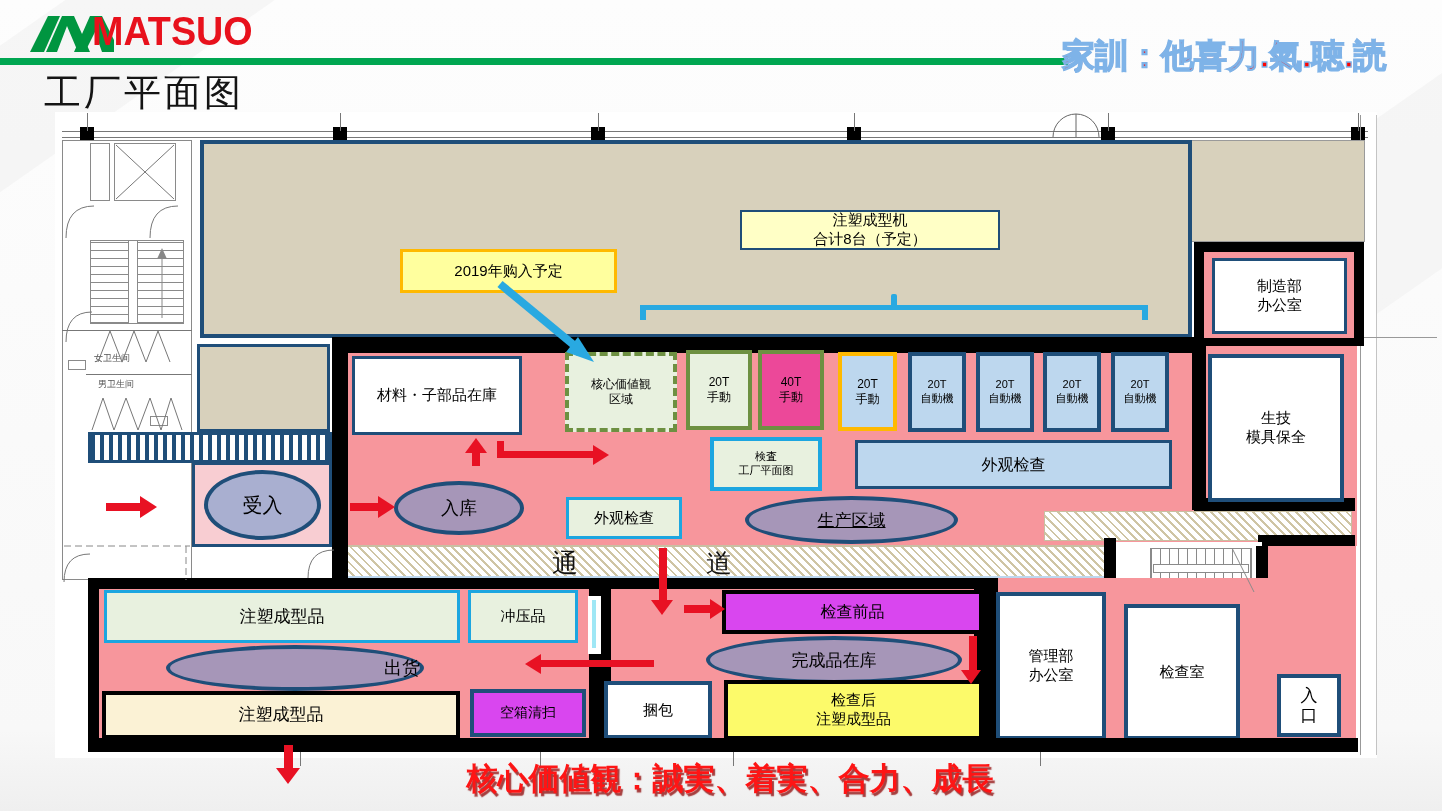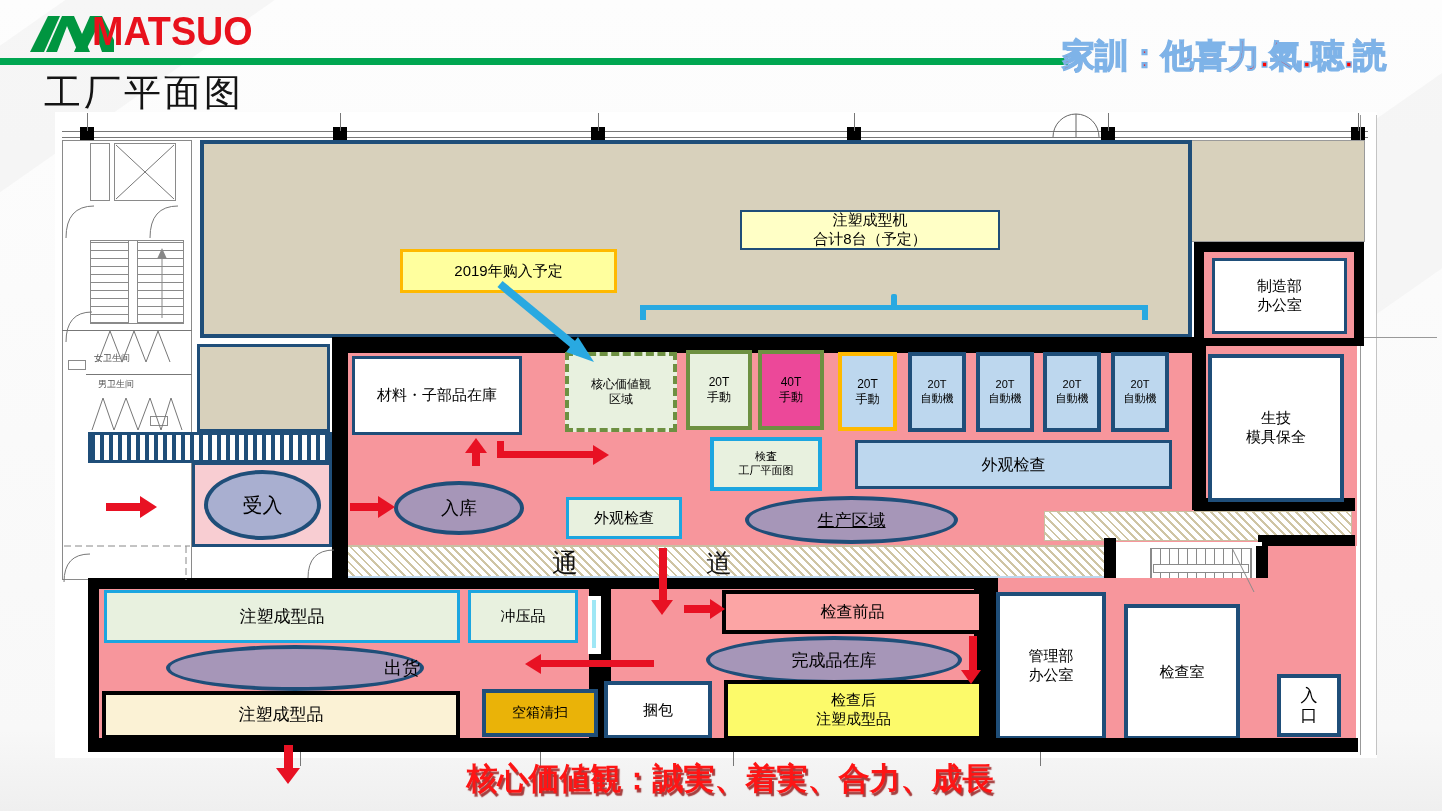--- a/index.html
+++ b/index.html
@@ -216,28 +216,28 @@
 </div>
 <div class="box" style="left:468px;top:590px;width:110px;height:53px;background:#E8F1DF;border:3px solid #1CA6E0;font-size:15px;">
   <span>冲压品</span>
 </div>
 <div class="ell" style="left:166px;top:645px;width:258px;height:46px;background:#A696B8;border:4px solid #1F4E79;font-size:18px;justify-content:flex-end;">
   <span>出货</span>
 </div>
 <div class="box" style="left:102px;top:691px;width:358px;height:48px;background:#FBF2D5;border:4px solid #000;font-size:17px;">
   <span>注塑成型品</span>
 </div>
-<div class="box" style="left:482px;top:689px;width:116px;height:48px;background:#eab308;border:4px solid #1F4E79;font-size:14px;">
+<div class="box" style="left:470px;top:689px;width:116px;height:48px;background:#d946ef;border:4px solid #1F4E79;font-size:14px;">
   <span>空箱清扫</span>
 </div>
 
 <div class="abs" style="left:600px;top:578px;width:385px;height:172px;background:#F7969C;border:11px solid #000;"></div>
 <div class="abs" style="left:588px;top:596px;width:13px;height:58px;background:#fff;"></div>
 <div class="abs" style="left:592px;top:600px;width:4px;height:48px;background:#9FE7F5;"></div>
-<div class="box" style="left:722px;top:590px;width:261px;height:44px;background:#fca5a5;border:4px solid #000;font-size:16px;">
+<div class="box" style="left:722px;top:590px;width:261px;height:44px;background:#d946ef;border:4px solid #000;font-size:16px;">
   <span>检查前品</span>
 </div>
 <div class="ell" style="left:706px;top:636px;width:256px;height:48px;background:#A696B8;border:4px solid #1F4E79;font-size:17px;">
   <span>完成品在库</span>
 </div>
 <div class="box" style="left:604px;top:681px;width:108px;height:58px;background:#fff;border:4px solid #1F4E79;font-size:15px;">
   <span>捆包</span>
 </div>
 <div class="box" style="left:724px;top:680px;width:259px;height:60px;background:#FCFA6A;border:4px solid #000;font-size:15px;">
   <span>检查后</span>

